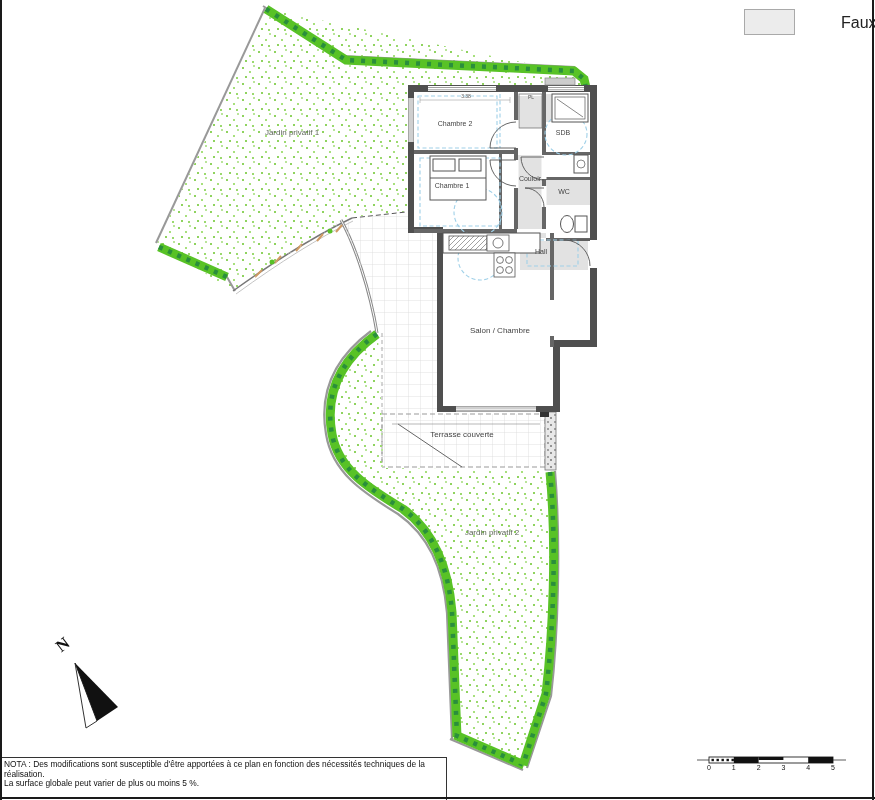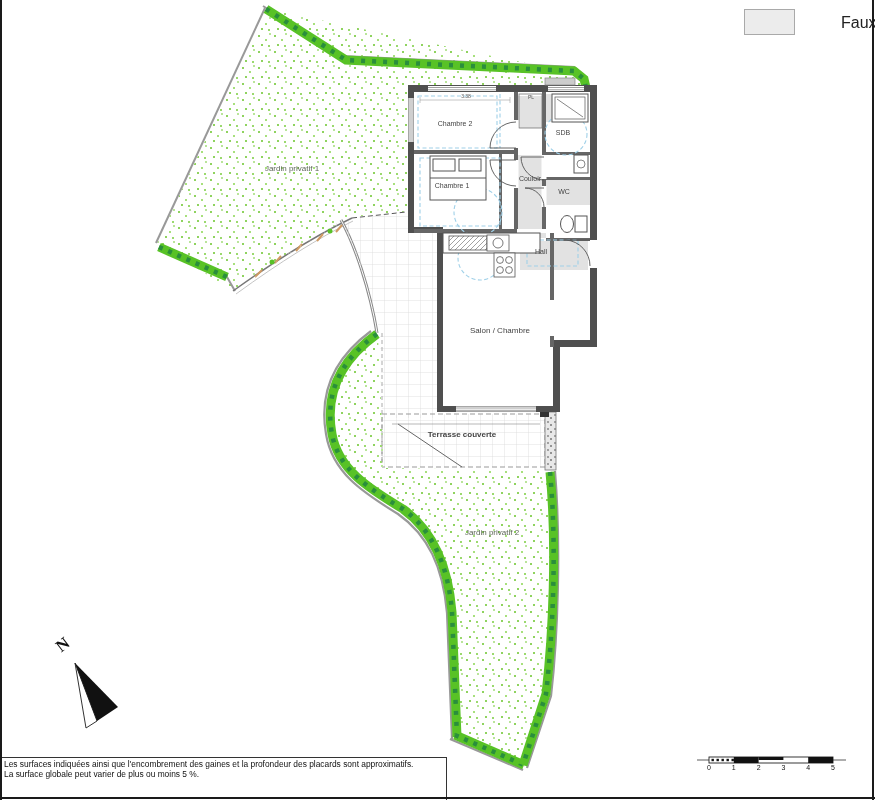--- a/index.html
+++ b/index.html
@@ -243,49 +243,49 @@
       <rect x="716.5" y="758.8" width="2.4" height="2.4" fill="#111"></rect>
       <rect x="721.5" y="758.8" width="2.4" height="2.4" fill="#111"></rect>
       <rect x="726.5" y="758.8" width="2.4" height="2.4" fill="#111"></rect>
       <rect x="731.5" y="758.8" width="2.4" height="2.4" fill="#111"></rect>
       <rect x="733.8" y="757" width="24.8" height="6" fill="#111"></rect>
       <rect x="758.6" y="757" width="24.8" height="3" fill="#111"></rect>
       <rect x="808.2" y="757" width="24.8" height="6" fill="#111"></rect>
     </g>
   </svg>
 
-  <div class="lbl garden" style="left:292px;top:132px;margin-top:36px;">Jardin privatif 1</div>
+  <div class="lbl garden" style="left:292px;top:132px;">Jardin privatif 1</div>
   <div class="lbl garden" style="left:492px;top:532px;">Jardin privatif 2</div>
 
   <div class="lbl room" style="left:455px;top:123px;">Chambre 2</div>
   <div class="lbl room" style="left:452px;top:185px;">Chambre 1</div>
   <div class="lbl room" style="left:563px;top:132px;">SDB</div>
   <div class="lbl room" style="left:530px;top:178px;">Couloir</div>
   <div class="lbl room" style="left:564px;top:191px;">WC</div>
   <div class="lbl room" style="left:541px;top:251px;">Hall</div>
   <div class="lbl big" style="left:500px;top:330px;">Salon / Chambre</div>
-  <div class="lbl big" style="left:462px;top:434px;font-weight:bold;">Terrasse couverte</div>
+  <div class="lbl big" style="left:462px;top:434px;">Terrasse couverte</div>
 
   <div class="lbl tiny" style="left:531px;top:97px;">PL</div>
   <div class="lbl tiny" style="left:466px;top:96px;">3.38</div>
 
   <div id="legend-box"></div>
   <div id="legend-label" class="lbl">Faux-Plafond</div>
 
   <div id="north-n">N</div>
 
   <div class="tick" style="left:709px;">0</div>
   <div class="tick" style="left:733.8px;">1</div>
   <div class="tick" style="left:758.6px;">2</div>
   <div class="tick" style="left:783.4px;">3</div>
   <div class="tick" style="left:808.2px;">4</div>
   <div class="tick" style="left:833px;">5</div>
 
   <div id="nota">
-    <div>Les surfaces indiquées ainsi que l'encombrement des gaines et la profondeur des placards sont approximatifs.</div>
+    <div>NOTA : Des modifications sont susceptible d'être apportées à ce plan en fonction des nécessités techniques de la réalisation.</div>
     <div>La surface globale peut varier de plus ou moins 5 %.</div>
   </div>
 
   <div class="edge" style="left:0;top:0;width:2px;height:800px;"></div>
   <div class="edge" style="left:0;top:797px;width:875px;height:2px;"></div>
   <div class="edge" style="left:872px;top:0;width:2px;height:800px;"></div>
 
 </div>
 
 </body></html>

